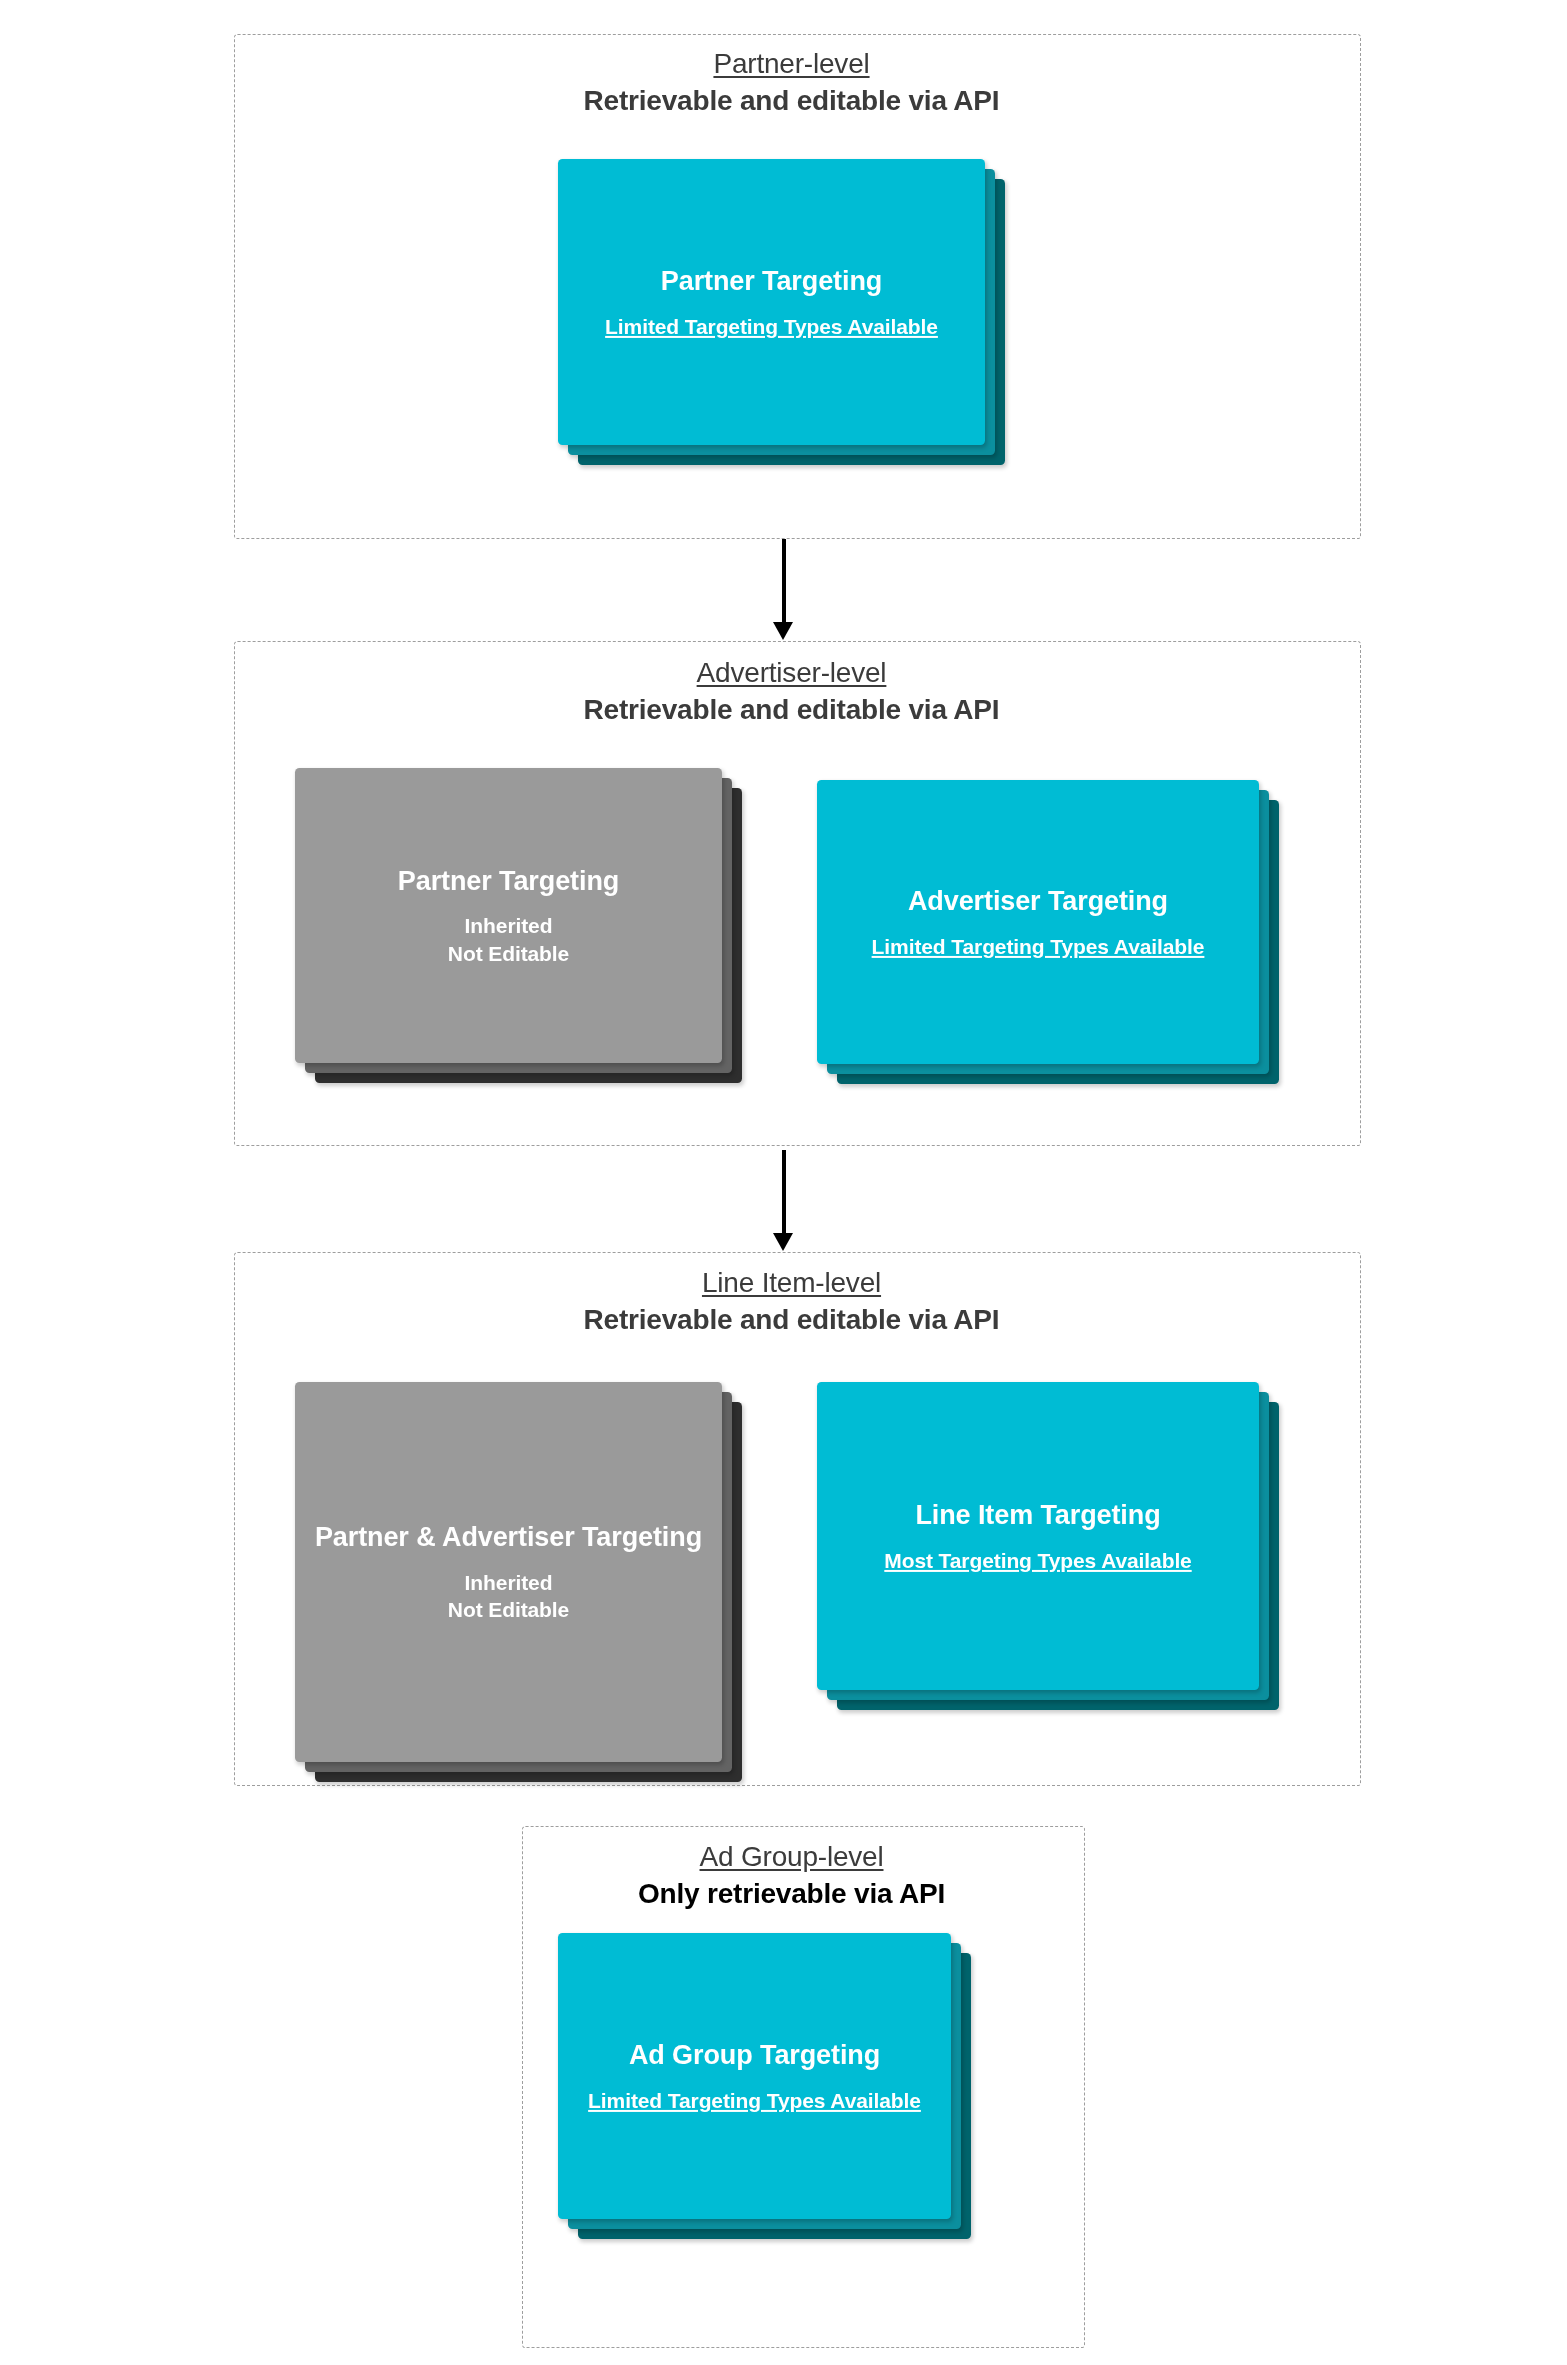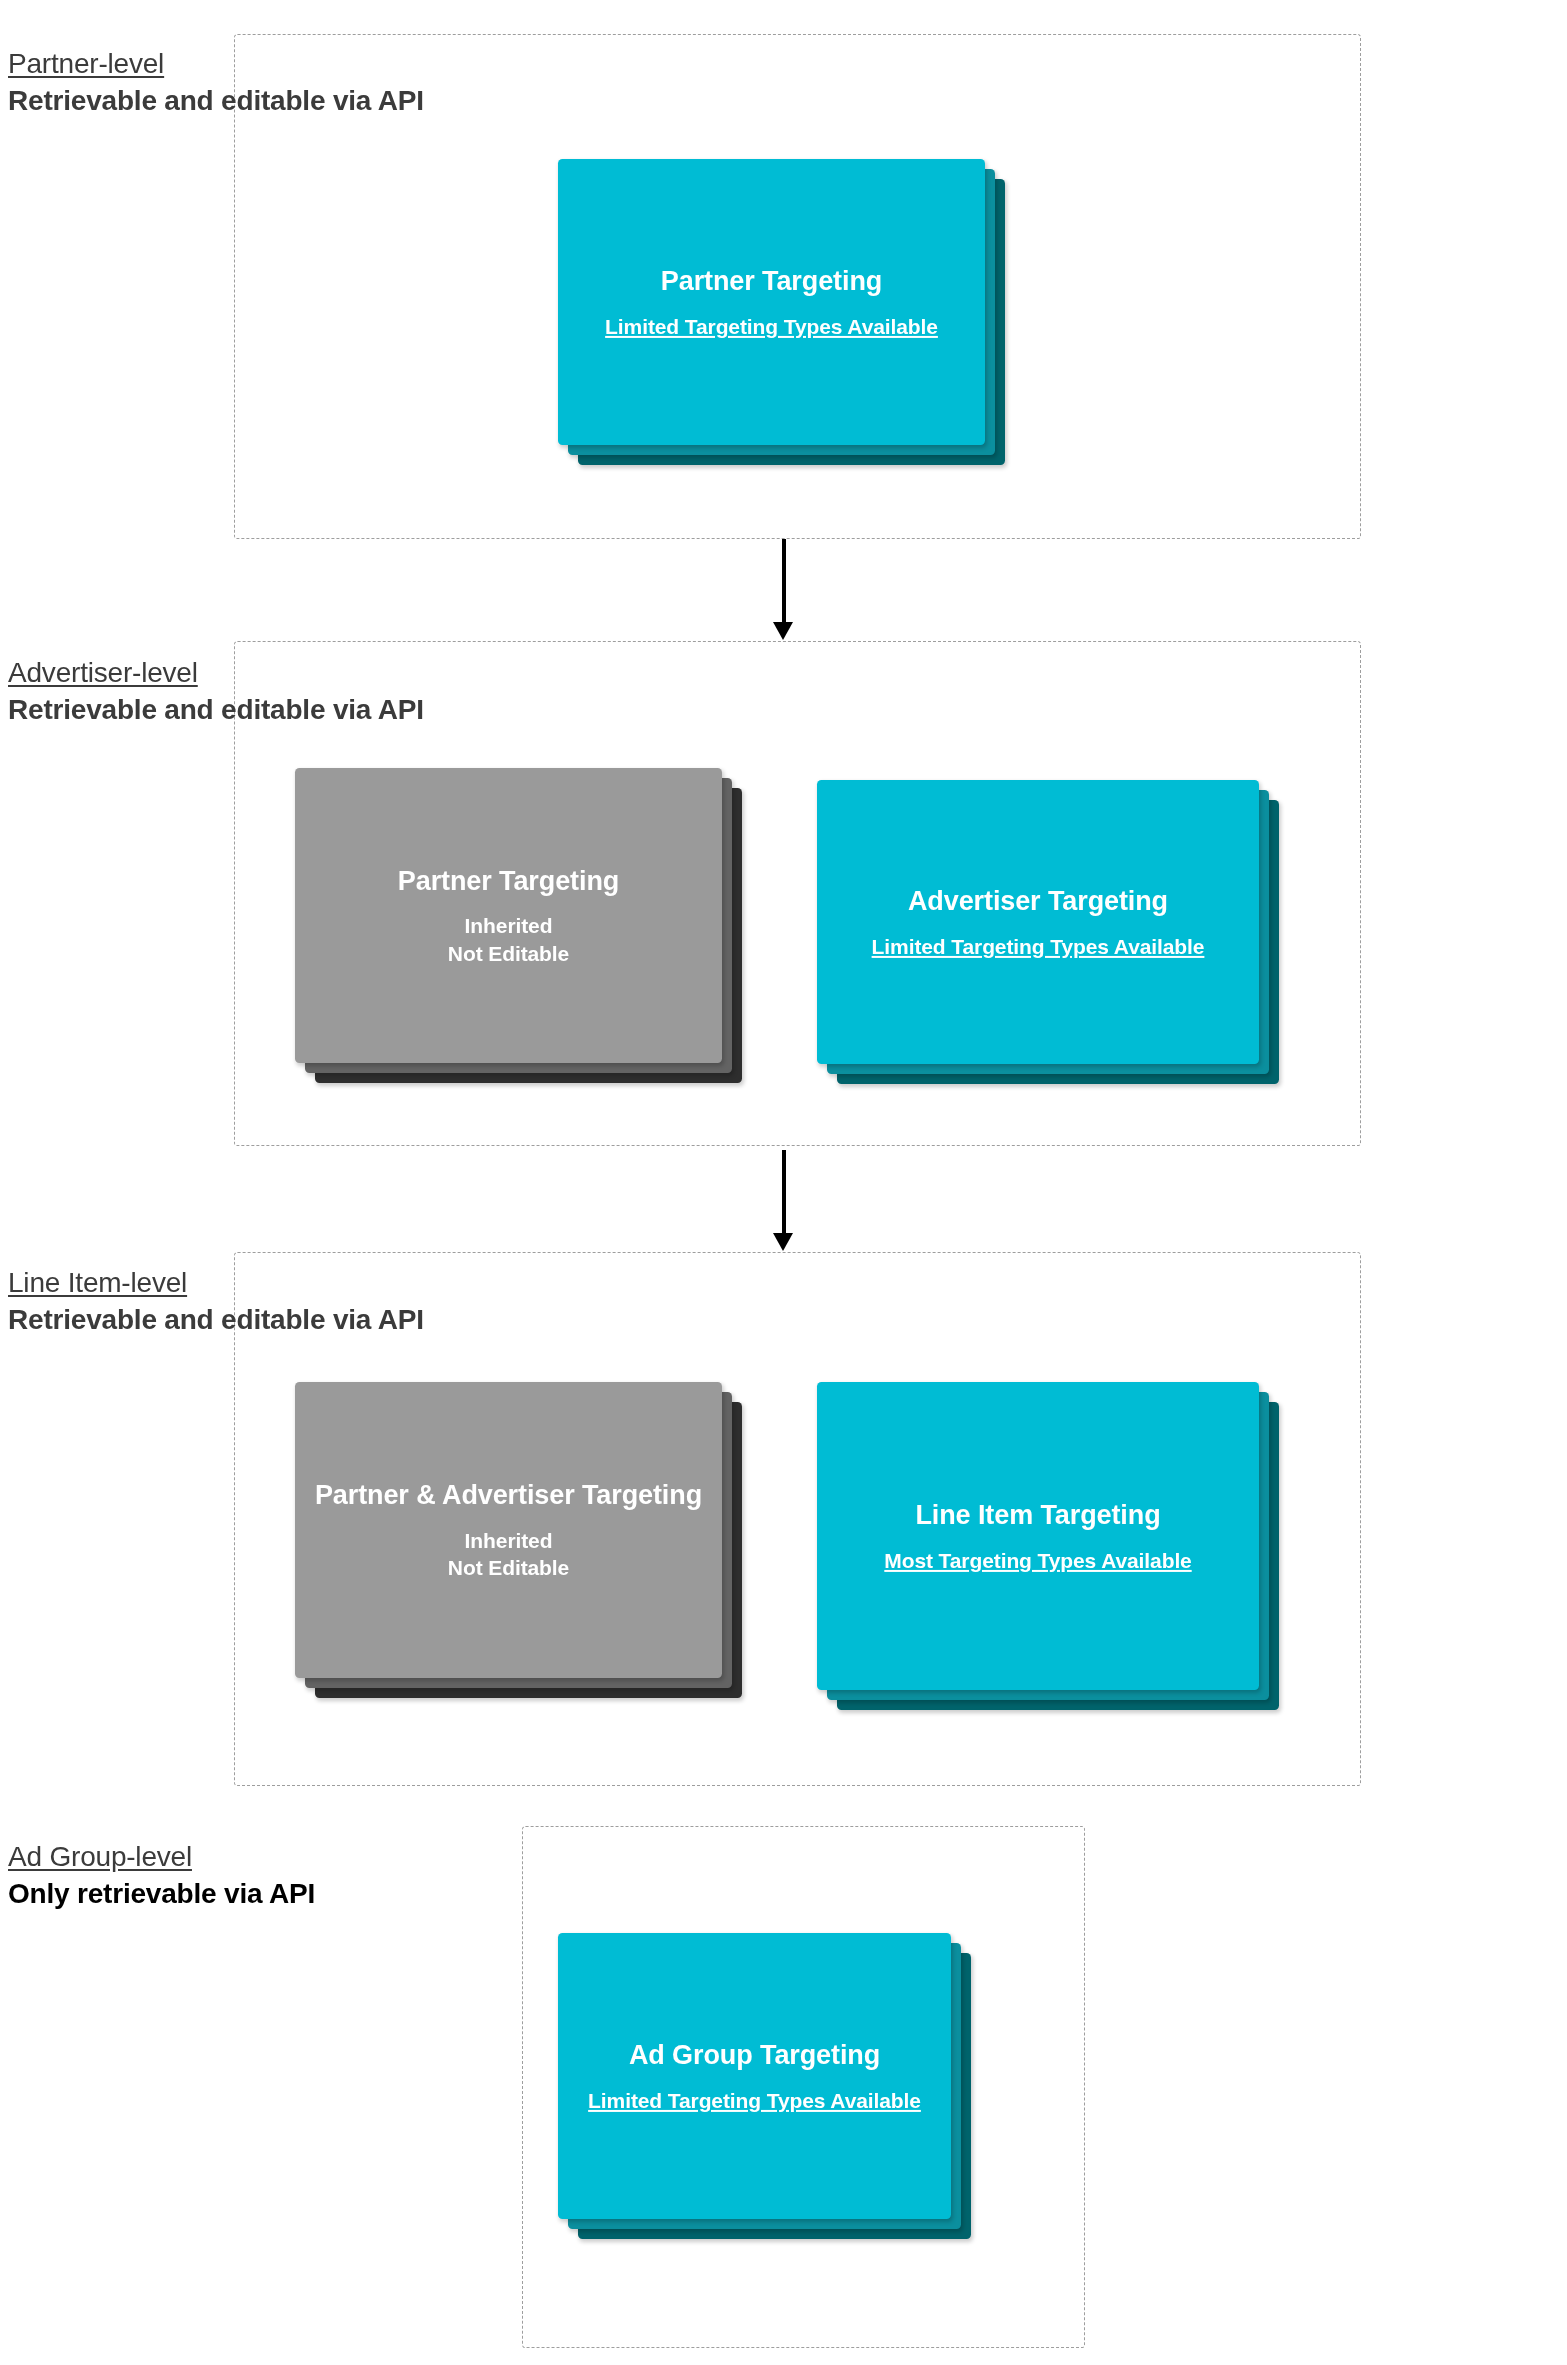--- a/index.html
+++ b/index.html
@@ -32,23 +32,23 @@
   }
 
   #box-partner    { left: 234px; top: 34px;   width: 1127px; height: 505px; }
   #box-advertiser { left: 234px; top: 641px;  width: 1127px; height: 505px; }
   #box-lineitem   { left: 234px; top: 1252px; width: 1127px; height: 534px; }
   #box-adgroup    { left: 522px; top: 1826px; width: 563px;  height: 522px; }
 
   
   .level-head {
     position: absolute;
-    left: 8px;
+    left: 16px;
     right: 0;
-    text-align: left;
+    text-align: center;
     pointer-events: none;
   }
   .level-title {
     display: block;
     font-size: 28px;
     font-weight: 400;
     color: #3b3b3b;
     text-decoration: underline;
     text-underline-offset: 2.7px;
     line-height: 1.25;
@@ -152,21 +152,21 @@
   #stack-partner         { left: 558px;  top: 159px; }
   #stack-partner .layer  { width: 427px; height: 286px; }
 
   #stack-adv-inherited        { left: 295px;  top: 768px; }
   #stack-adv-inherited .layer { width: 427px; height: 295px; }
 
   #stack-adv-targeting        { left: 817px;  top: 780px; }
   #stack-adv-targeting .layer { width: 442px; height: 284px; }
 
   #stack-li-inherited        { left: 295px;  top: 1382px; }
-  #stack-li-inherited .layer { width: 427px; height: 296px; }
+  #stack-li-inherited .layer { width: 427px; height: 380px; }
 
   #stack-li-targeting        { left: 817px;  top: 1382px; }
   #stack-li-targeting .layer { width: 442px; height: 308px; }
 
   #stack-adgroup        { left: 558px;  top: 1933px; }
   #stack-adgroup .layer { width: 393px; height: 286px; }
 </style>
 </head>
 <body>
 

